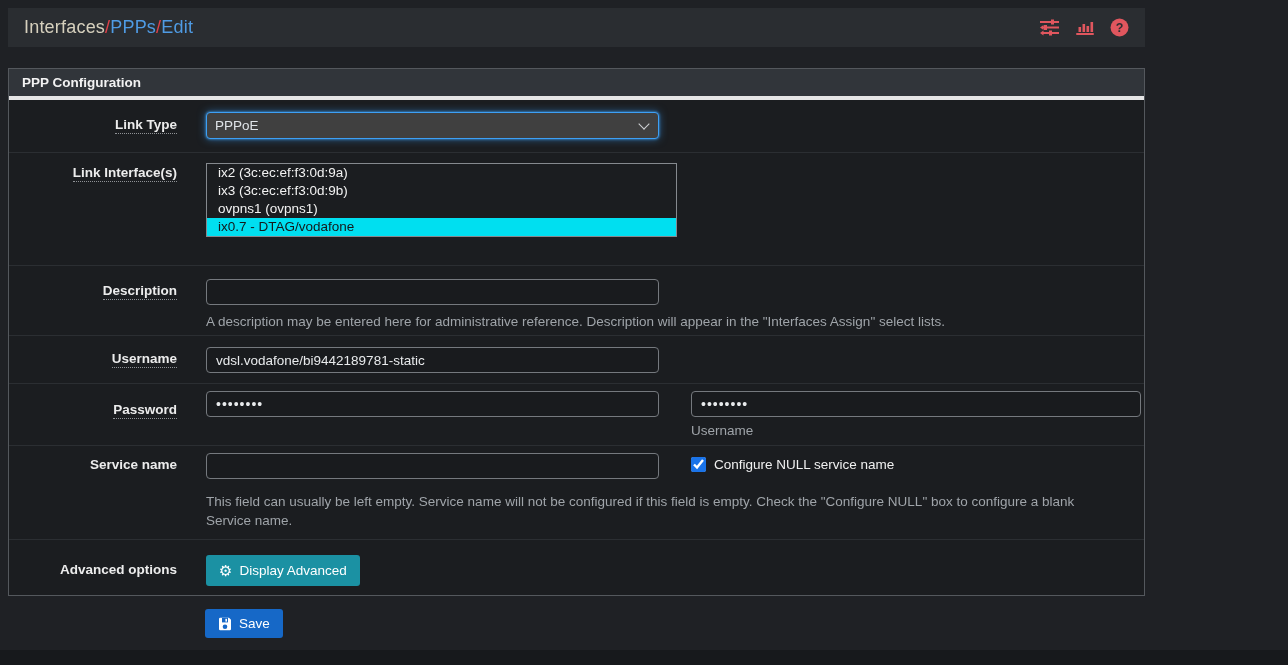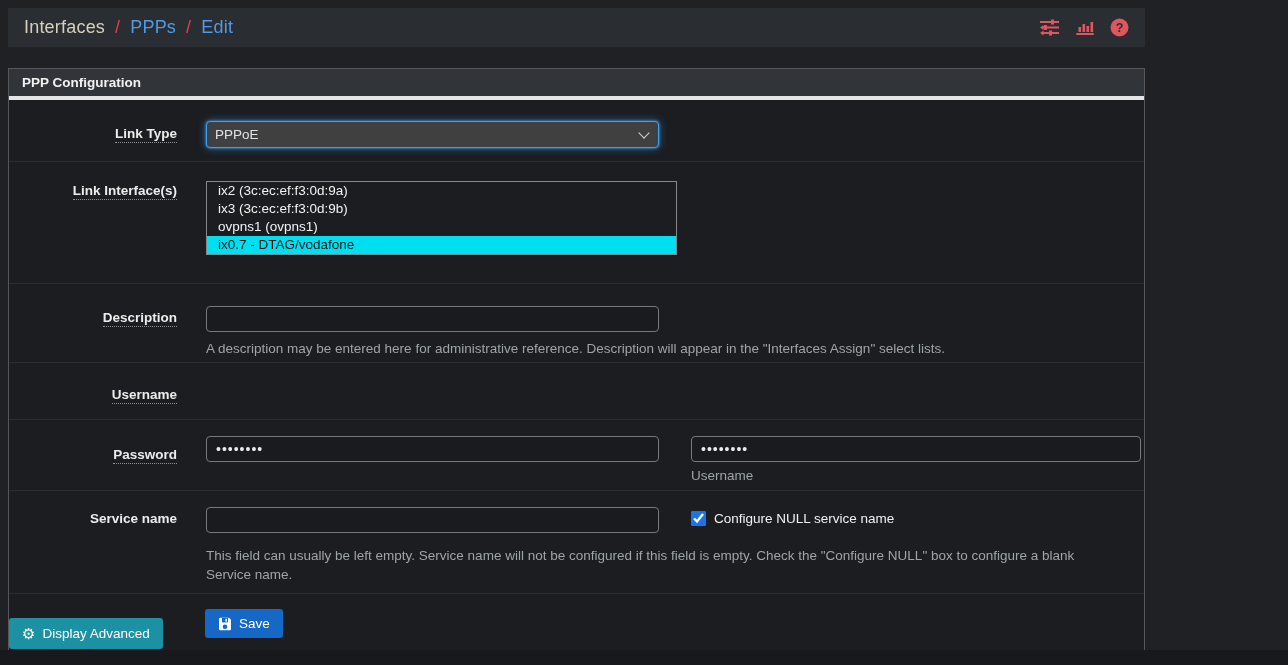--- a/index.html
+++ b/index.html
@@ -10,38 +10,38 @@
     -webkit-font-smoothing:antialiased;
   }
   .page{position:relative;width:1288px;height:665px;}
 
   
   .navbar{
     position:absolute;left:8px;top:8px;width:1137px;height:39px;
     background:#2a2d31;display:flex;align-items:center;
     padding:0 16px;box-sizing:border-box;
   }
-  .breadcrumb{font-size:18px;letter-spacing:.2px;display:flex;align-items:center;gap:10px;}
+  .breadcrumb{font-size:18px;letter-spacing:.2px;display:flex;align-items:center;gap:0;}
   .bc-root{color:#d6d0bd;}
   .bc-sep{color:#e04049;}
   .bc-link{color:#4f9be4;cursor:pointer;}
   .nav-icons{margin-left:auto;display:flex;align-items:center;gap:15px;}
   .nav-icons svg{display:block;}
 
   
   .panel{
     position:absolute;left:8px;top:68px;width:1137px;box-sizing:border-box;
     background:#1b1d20;border:1px solid #54585d;
   }
   .panel-heading{
     background:#31353a;border-bottom:4px solid #e5e5e5;
     padding:6px 13px;font-size:13.5px;font-weight:bold;color:#f2f2f2;
   }
   .row{
-    display:flex;box-sizing:border-box;border-bottom:1px solid #2b2e32;margin-top:9px;
+    display:flex;box-sizing:border-box;border-bottom:1px solid #2b2e32;
   }
   .row:last-child{border-bottom:none;}
   .label-col{
     width:197px;flex:none;text-align:right;box-sizing:border-box;
     padding-right:29px;font-size:13.5px;font-weight:bold;color:#ececec;
   }
   .label-tip{border-bottom:1px dotted #8f9296;padding-bottom:1px;}
   .content-col{flex:1;min-width:0;padding-right:16px;}
 
   .helptext{color:#9fa4a9;font-size:13.5px;margin-top:7px;line-height:19px;}
@@ -211,20 +211,23 @@
       <div class="content-col">
         <input type="text" value="" style="">
         <div class="helptext">A description may be entered here for administrative reference. Description will appear in the "Interfaces Assign" select lists.</div>
       </div>
     </div>
 
     <div class="row row-user">
       <div class="label-col">
         <span class="label-tip">Username</span>
       </div>
+      <div class="content-col">
+        <input type="text" value="vdsl.vodafone/bi9442189781-static" style="">
+      </div>
     </div>
 
     <div class="row row-pass">
       <div class="label-col">
         <span class="label-tip">Password</span>
       </div>
       <div class="content-col">
         <div class="dualfields">
           <div class="field-stack">
             <input type="text" class="pw" value="••••••••" style="">
@@ -249,20 +252,23 @@
           <div class="cb-group">
             <input type="checkbox" checked="" style="">
             <label class="cb-label">Configure NULL service name</label>
           </div>
         </div>
         <div class="helptext">This field can usually be left empty. Service name will not be configured if this field is empty. Check the "Configure NULL" box to configure a blank Service name.</div>
       </div>
     </div>
 
     <div class="row row-adv">
+      <div class="label-col">
+        <span>Advanced options</span>
+      </div>
       <div class="content-col">
         <button class="btn btn-advanced">
           <span class="gear">⚙</span>
           <span>Display Advanced</span>
         </button>
       </div>
     </div>
   </div>
 
   <div class="save-area">

